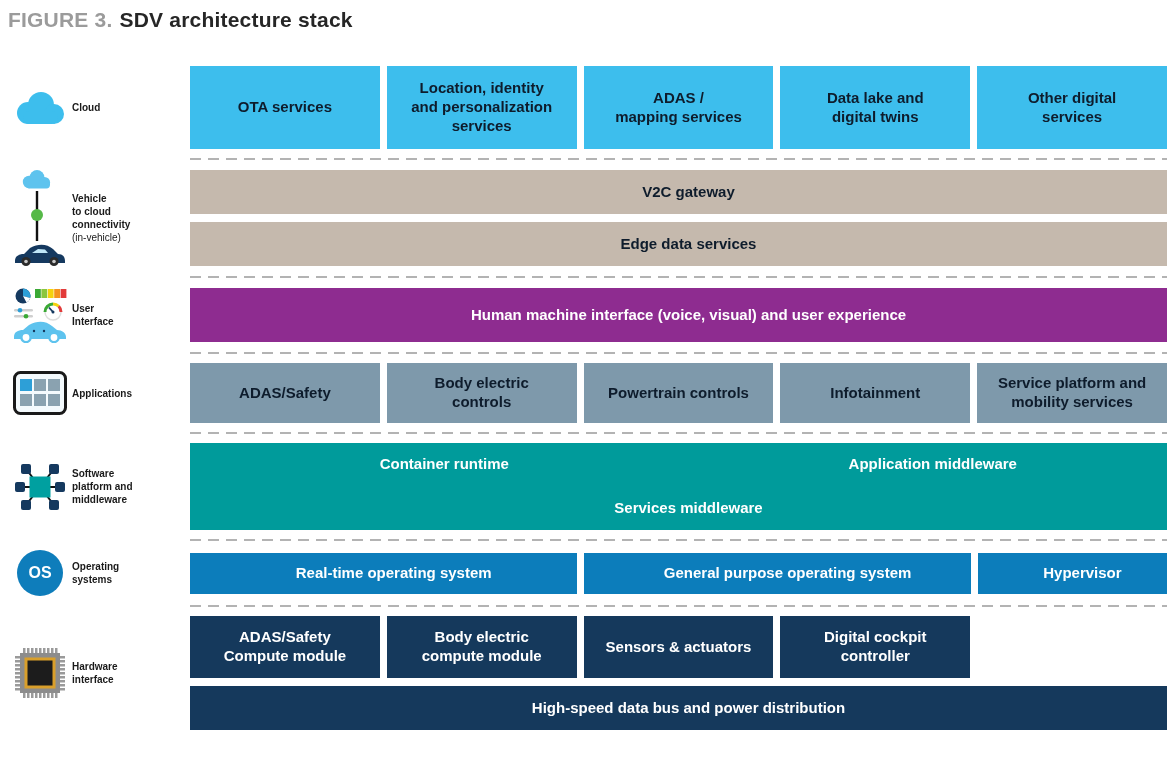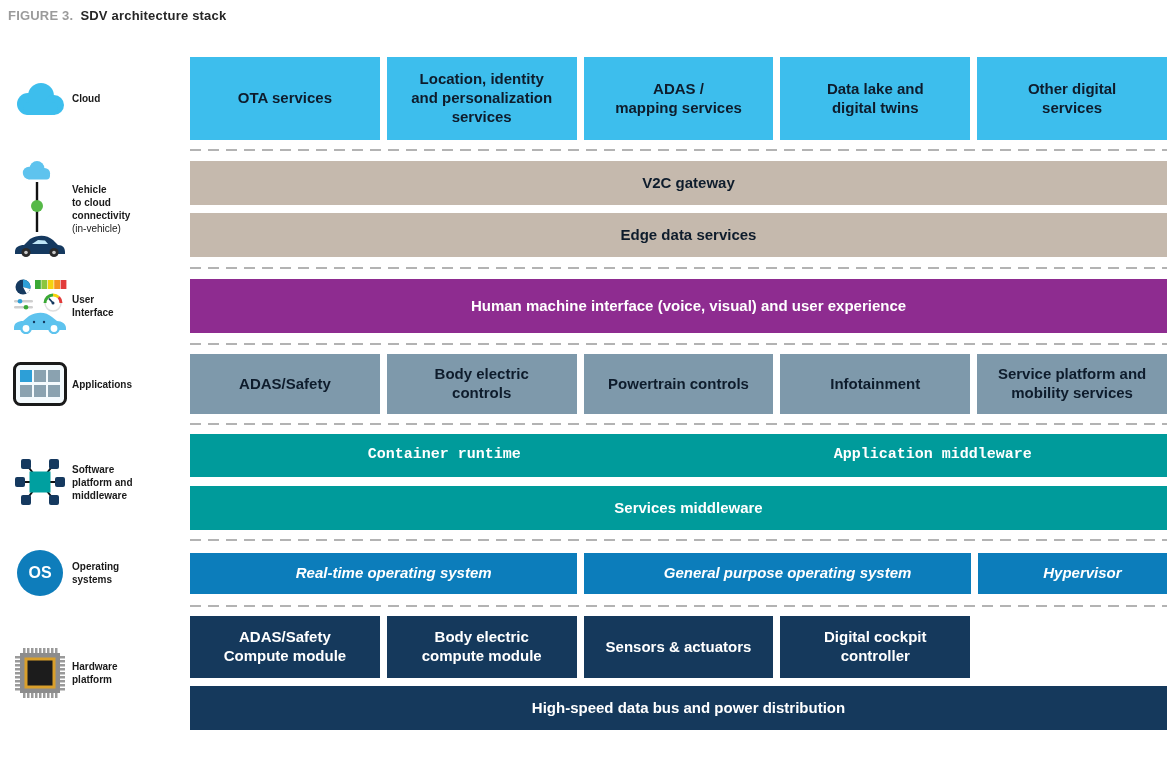--- a/index.html
+++ b/index.html
@@ -1,18 +1,18 @@
 <!DOCTYPE html>
 <html><head>
 <meta charset="utf-8">
 <style>
   html,body{margin:0;padding:0;background:#fff;}
   body{width:1172px;height:768px;overflow:hidden;font-family:"Liberation Sans",sans-serif;-webkit-font-smoothing:antialiased;}
 
-  .figure-title{padding:8px 0 0 8px;font-size:13px;font-weight:bold;letter-spacing:.2px;}
+  .figure-title{padding:8px 0 0 8px;font-size:21px;font-weight:bold;letter-spacing:.2px;}
   .figure-title .fig-label{color:#9b9b9b;}
   .figure-title .fig-text{color:#262626;margin-left:7px;}
 
   .stack{margin-top:34px;padding:0 5px 0 8px;display:flex;flex-direction:column;}
   .section{display:flex;align-items:center;}
   .side{flex:0 0 182px;width:182px;display:flex;align-items:center;}
   .icon-wrap{flex:0 0 64px;width:64px;display:flex;justify-content:center;align-items:center;}
   .lbl{font-weight:bold;font-size:10px;line-height:1.3;color:#1a1a1a;white-space:pre-line;}
   .lbl .sub{font-weight:normal;text-align:center;}
   .content{flex:1;min-width:0;}
@@ -20,24 +20,24 @@
   .row5{display:grid;grid-template-columns:repeat(5,1fr);gap:7px;}
   .box,.bar{display:flex;align-items:center;justify-content:center;text-align:center;
     font-weight:bold;font-size:15px;line-height:1.25;padding:3px 8px;box-sizing:border-box;
     color:#0e1c2c;white-space:pre-line;}
   .h83 .box{height:83px;}
   .apps .box{height:60px;}
   .hw .box{height:62px;}
   .bar{height:44px;padding-left:28px;}
   .bar.t1{margin-bottom:8px;}
   .bar.hmi{height:54px;}
-  .sw-row{display:grid;grid-template-columns:1fr 1fr;margin-bottom:9px;font-family:Liberation Mono, monospace;}
+  .sw-row{display:grid;grid-template-columns:1fr 1fr;}
   .sw-row .bar{height:43px;}
   .os-row{display:grid;grid-template-columns:387fr 386fr 189fr;gap:7px;}
-  .os-row .bar{height:41px;font-style:italic;}
+  .os-row .bar{height:41px;}
   .bus{margin-top:8px;}
 
   .c-sky{background:#3dbeed;}
   .c-tan{background:#c5b9ad;}
   .c-purple{background:#8e2c90;color:#fff;}
   .c-grayblue{background:#7e99ab;}
   .c-teal{background:#009b9b;color:#fff;}
   .c-blue{background:#0c7dbb;color:#fff;}
   .c-navy{background:#15395c;color:#fff;}
 
@@ -305,21 +305,21 @@
               <rect x="44" y="28" width="6" height="2.5"></rect>
               <rect x="44" y="32" width="6" height="2.5"></rect>
               <rect x="44" y="36" width="6" height="2.5"></rect>
               <rect x="44" y="40" width="6" height="2.5"></rect>
           </g>
           <rect x="5" y="5" width="40" height="40" fill="#8c8c8c"></rect>
           <rect x="11" y="11" width="28" height="28" fill="#1c1c1c" stroke="#d99f2b" stroke-width="3"></rect>
         </svg>
       </span>
       <span class="lbl">Hardware
-platform</span>
+interface</span>
     </div>
     <div class="content">
       <div class="row5 hw">
         <div class="box c-navy">ADAS/Safety
 Compute module</div>
         <div class="box c-navy">Body electric
 compute module</div>
         <div class="box c-navy">Sensors &amp; actuators</div>
         <div class="box c-navy">Digital cockpit
 controller</div>

